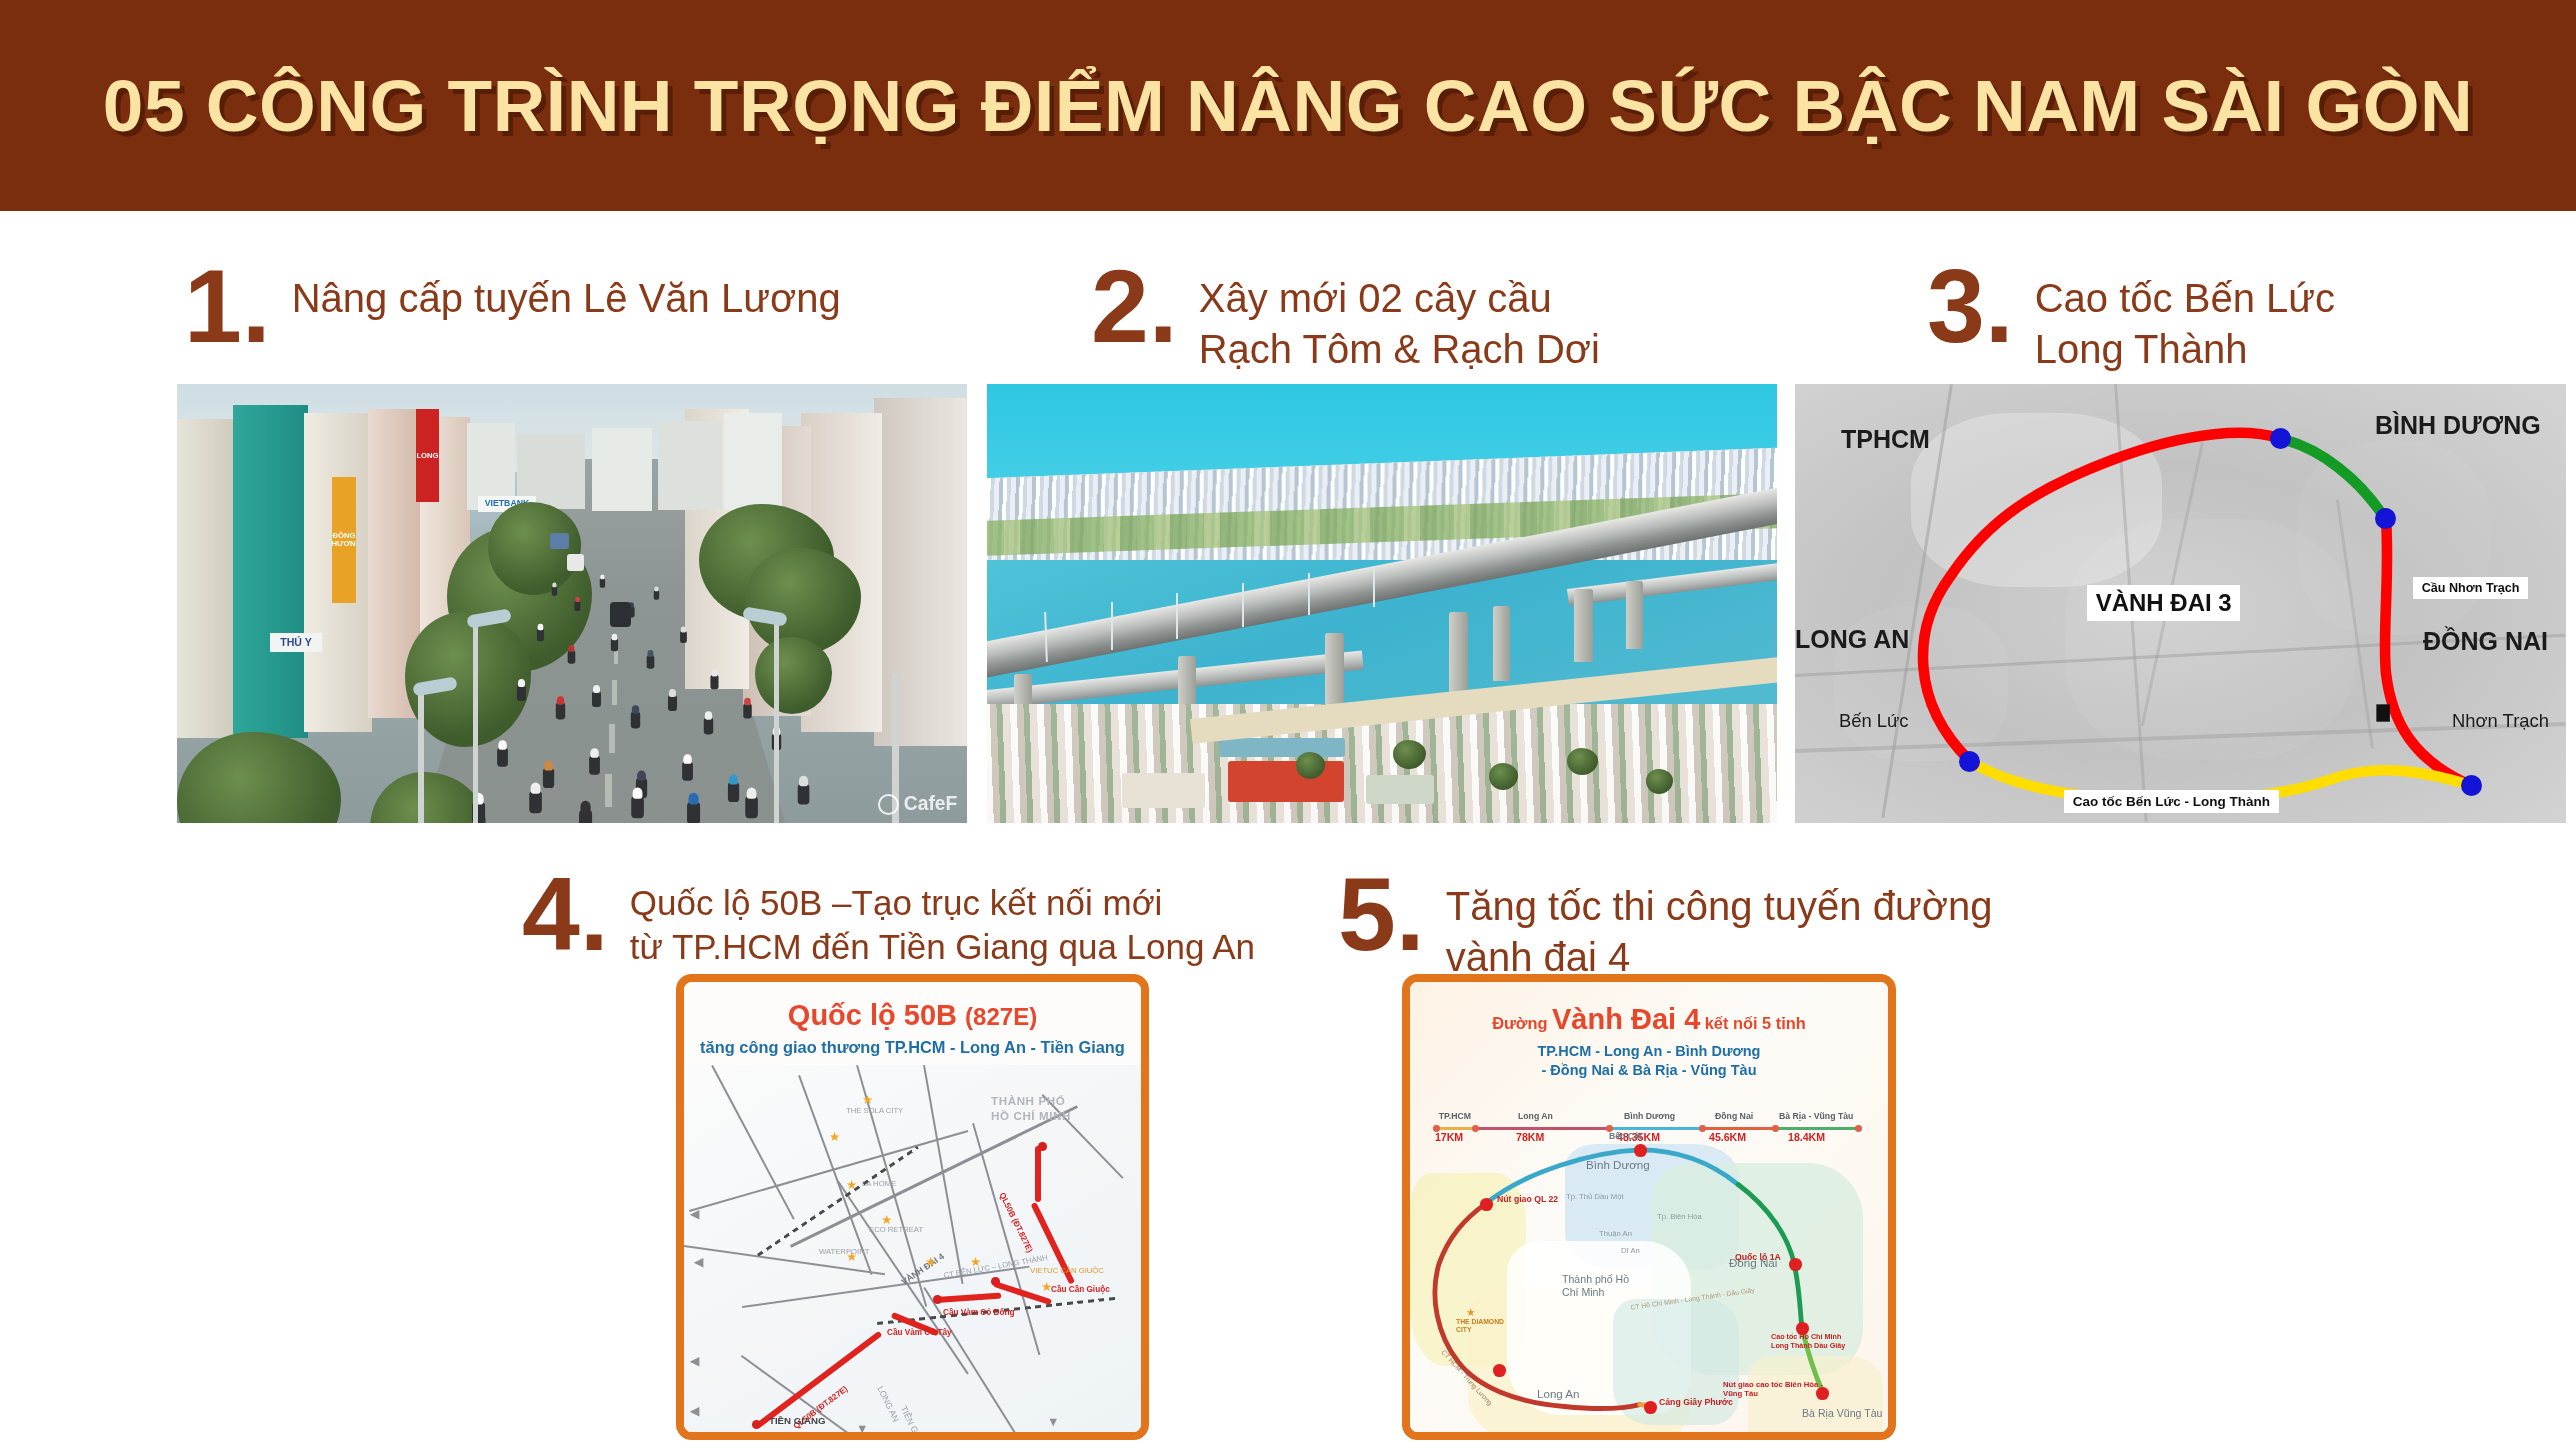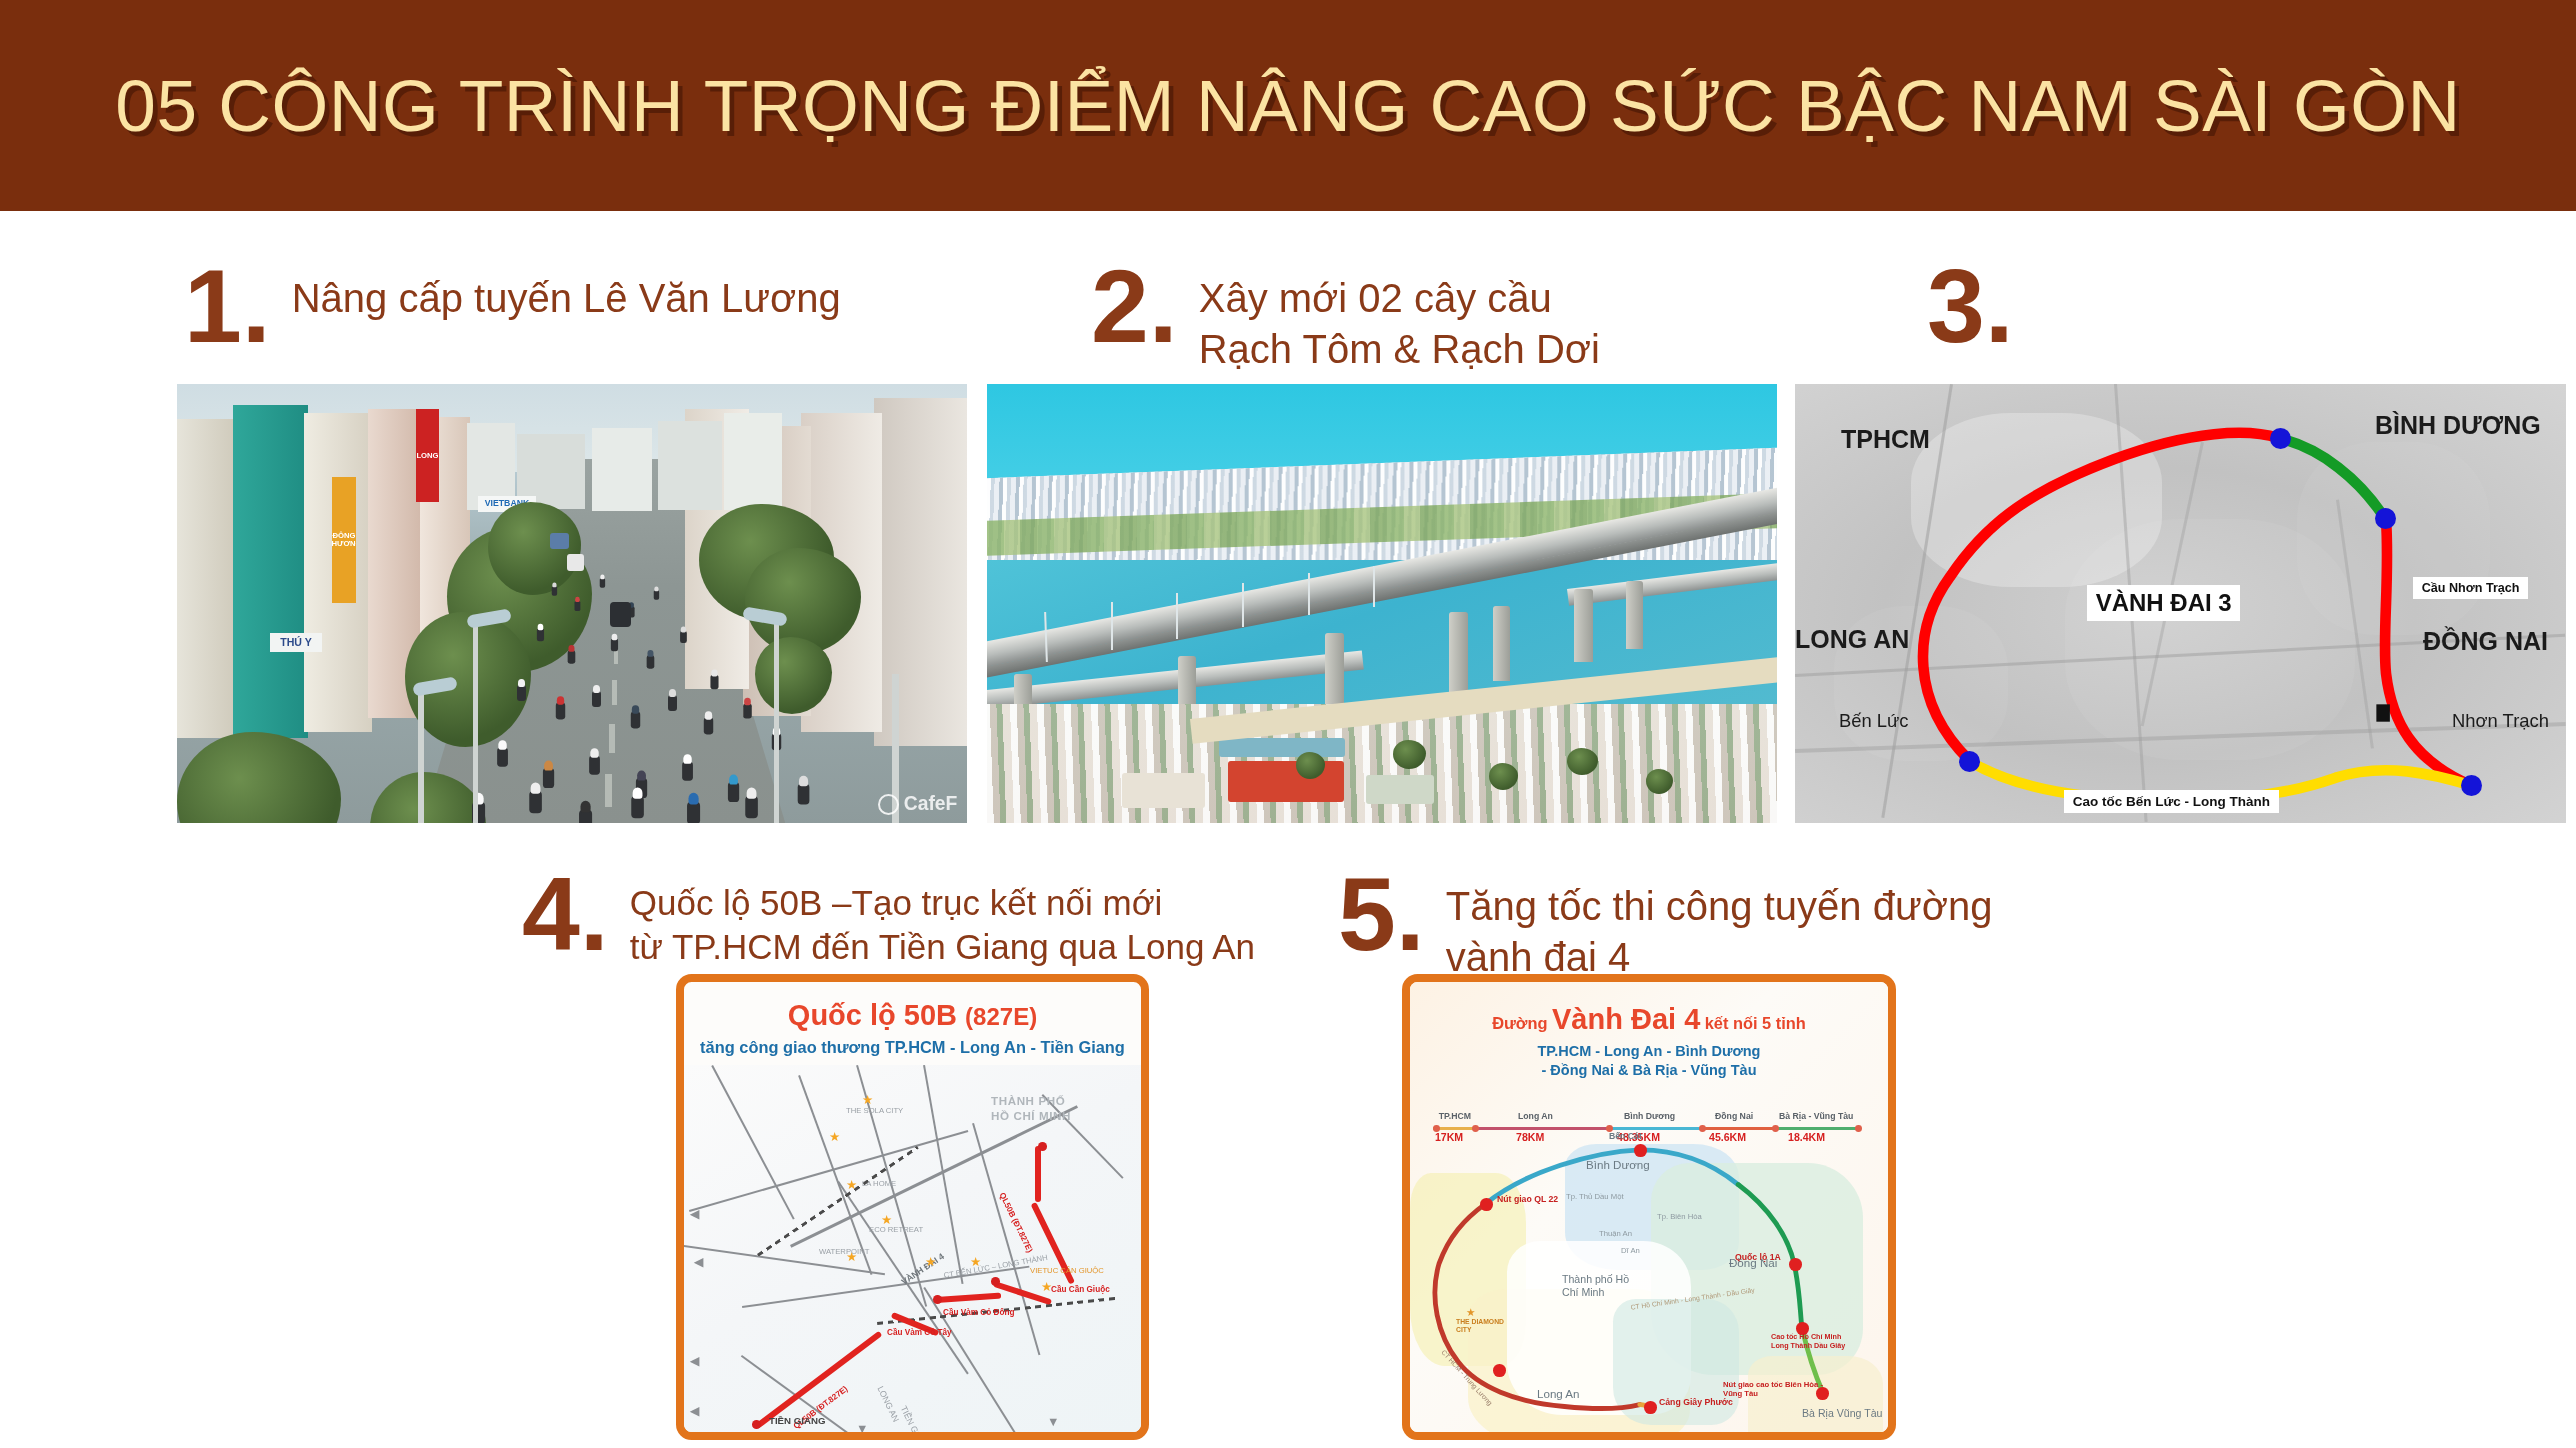--- a/index.html
+++ b/index.html
@@ -11,21 +11,21 @@
   }
   .page { position: relative; width: 2576px; height: 1449px; background:#fff; }
 
   
   .banner {
     position: absolute; left: 0; top: 0; width: 2576px; height: 211px;
     background: #7A2E0D;
     display: flex; align-items: center; justify-content: center;
   }
   .banner-title {
-    font-size: 73px; font-weight: normal; color: #FBE3A3;
+    font-size: 73px; font-weight: bold; color: #FBE3A3;
     letter-spacing: 0.5px; white-space: nowrap;
     text-shadow: 4.8px 4.8px 0 rgba(60,18,4,0.55);
     font-family: "Liberation Sans", sans-serif;
   }
 
   
   .card-head { position: absolute; display: flex; align-items: flex-start; }
   .num {
     font-size: 104px; line-height: 0.92; font-weight: bold; color: #8A3A18;
     font-family: "Liberation Sans", sans-serif; margin-right: 21px;
@@ -199,20 +199,24 @@
   <div class="card-head" style="left:1091px; top:259px;">
     <div class="num">2.</div>
     <div class="head-lines">
       <div class="head-line">Xây mới 02 cây cầu</div>
       <div class="head-line">Rạch Tôm &amp; Rạch Dơi</div>
     </div>
   </div>
 
   <div class="card-head" style="left:1927px; top:259px;">
     <div class="num">3.</div>
+    <div class="head-lines">
+      <div class="head-line">Cao tốc Bến Lức</div>
+      <div class="head-line">Long Thành</div>
+    </div>
   </div>
 
   <div class="card-head" style="left:522px; top:867px;">
     <div class="num">4.</div>
     <div class="head-lines">
       <div class="head-line small">Quốc lộ 50B –Tạo trục kết nối mới</div>
       <div class="head-line small">từ TP.HCM đến Tiền Giang qua Long An</div>
     </div>
   </div>
 

